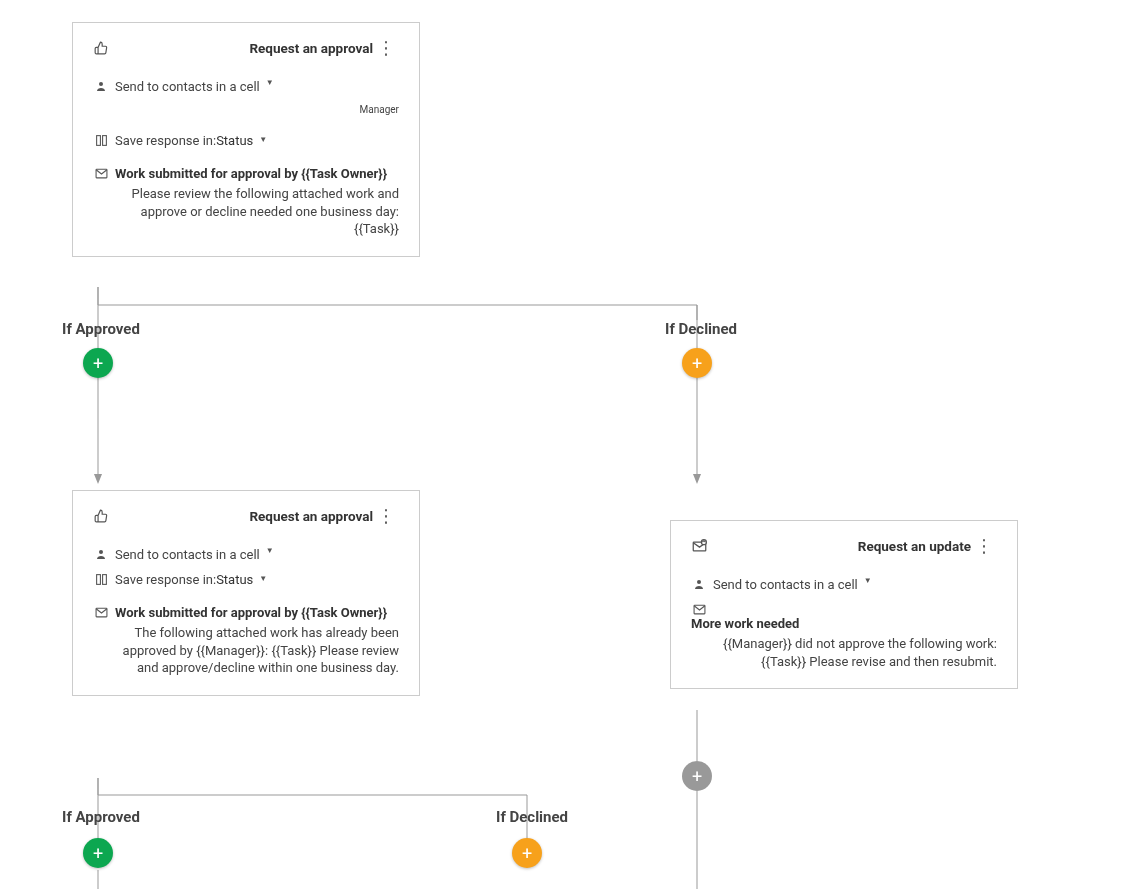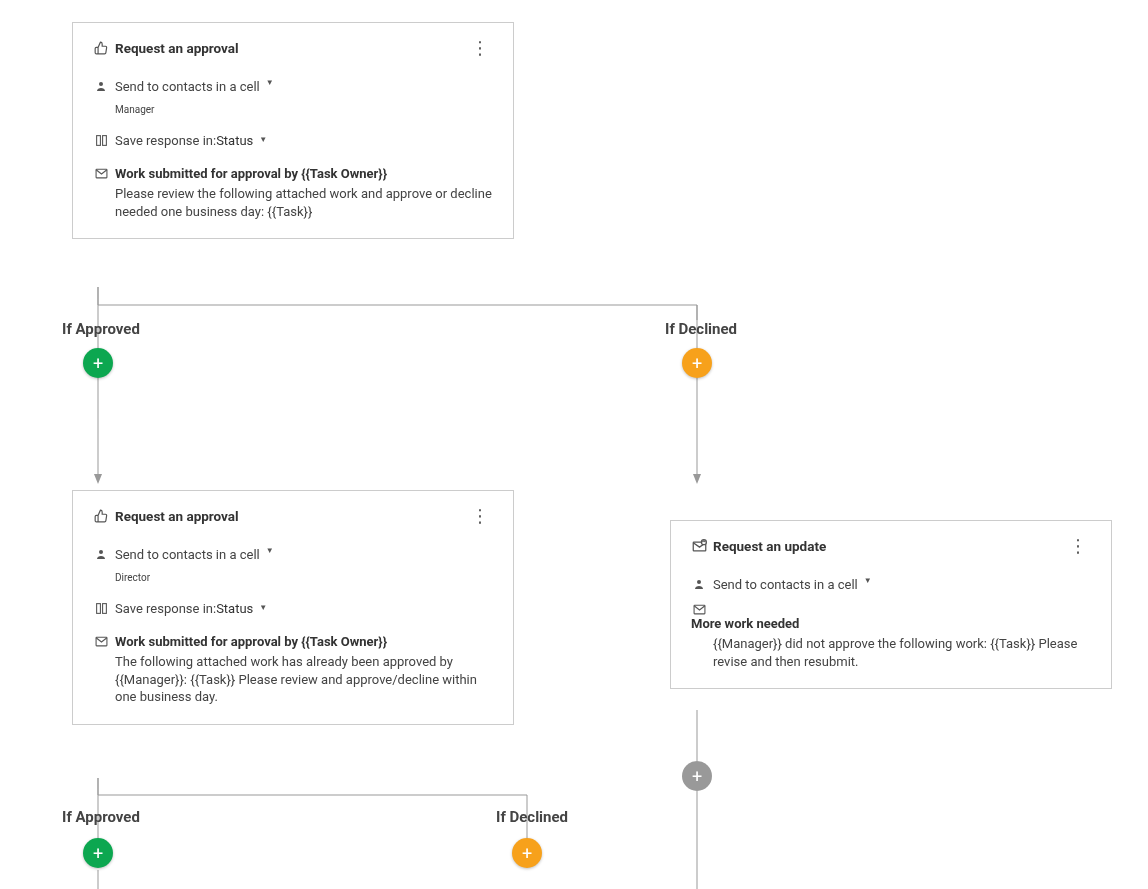--- a/index.html
+++ b/index.html
@@ -8,22 +8,23 @@
     background: #fff;
     width: 1148px;
     height: 889px;
     position: relative;
     color: #333;
   }
   .card {
     position: absolute;
     border: 1px solid #ccc;
     background: #fff;
-    width: 442px;
+    width: 348px;
     padding: 16px 20px 18px 20px;
+    text-align: right;
   }
   .card-header {
     display: flex;
     align-items: center;
     margin-bottom: 22px;
   }
   .card-header .icon {
     width: 16px;
     display: inline-flex;
     justify-content: center;
@@ -207,21 +208,20 @@
   <div class="row">
     <span class="icon">
       <svg width="12" height="12" viewBox="0 0 24 24" fill="currentColor">
           <circle cx="12" cy="8" r="4"></circle>
           <path d="M4 22c0-4 4-6 8-6s8 2 8 6"></path>
         </svg>
     </span>
     <span class="dropdown-label">Send to contacts in a cell</span>
     <span class="caret">▼</span>
   </div>
-  <div class="subvalue">Director</div>
   <div class="save-row">
     <span class="icon">
       <svg width="13" height="13" viewBox="0 0 24 24" fill="none" stroke="currentColor" stroke-width="2">
           <rect x="3" y="3" width="7" height="18"></rect>
           <rect x="14" y="3" width="7" height="18"></rect>
         </svg>
     </span>
     <span class="save-label">Save response in:</span>
     <span class="save-field">Status</span>
     <span class="caret">▼</span>

